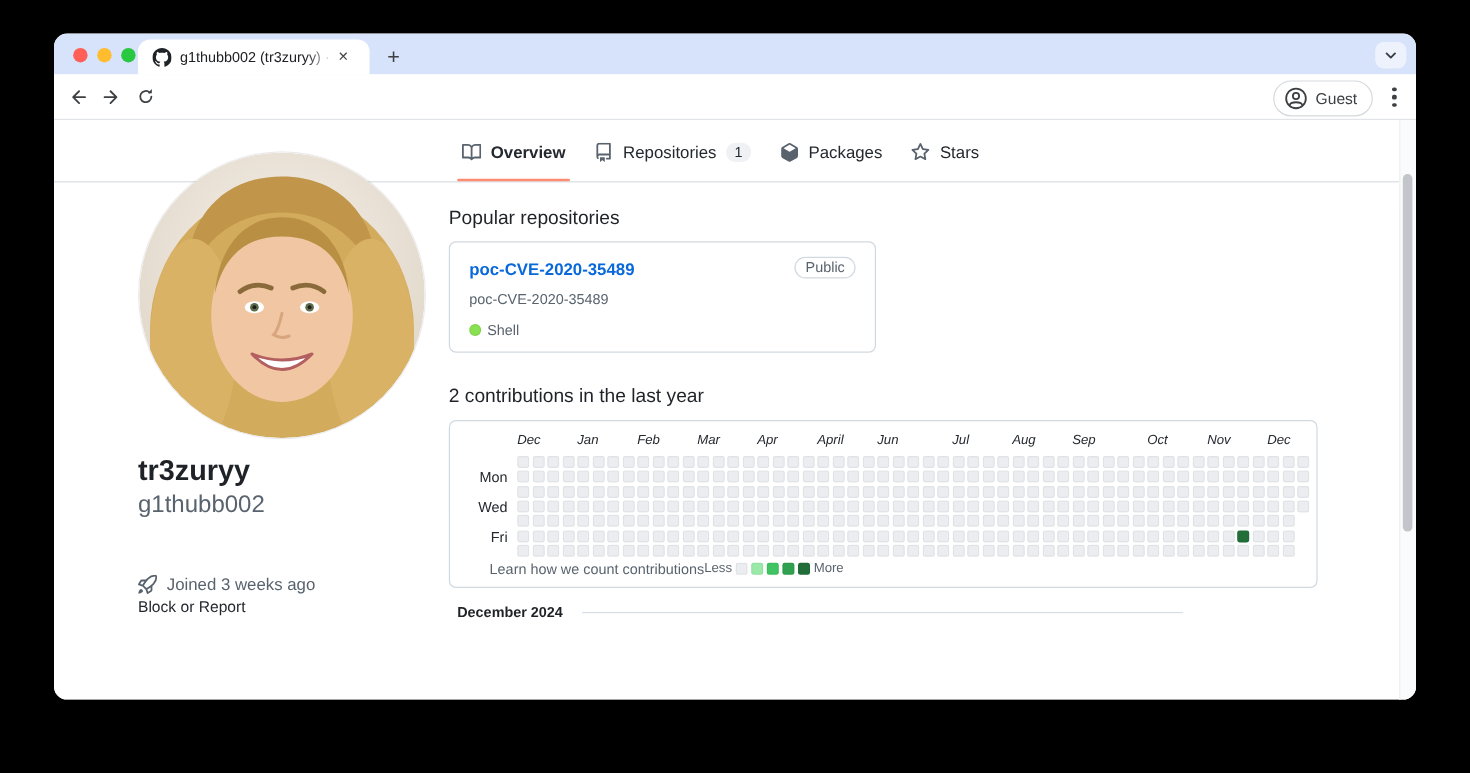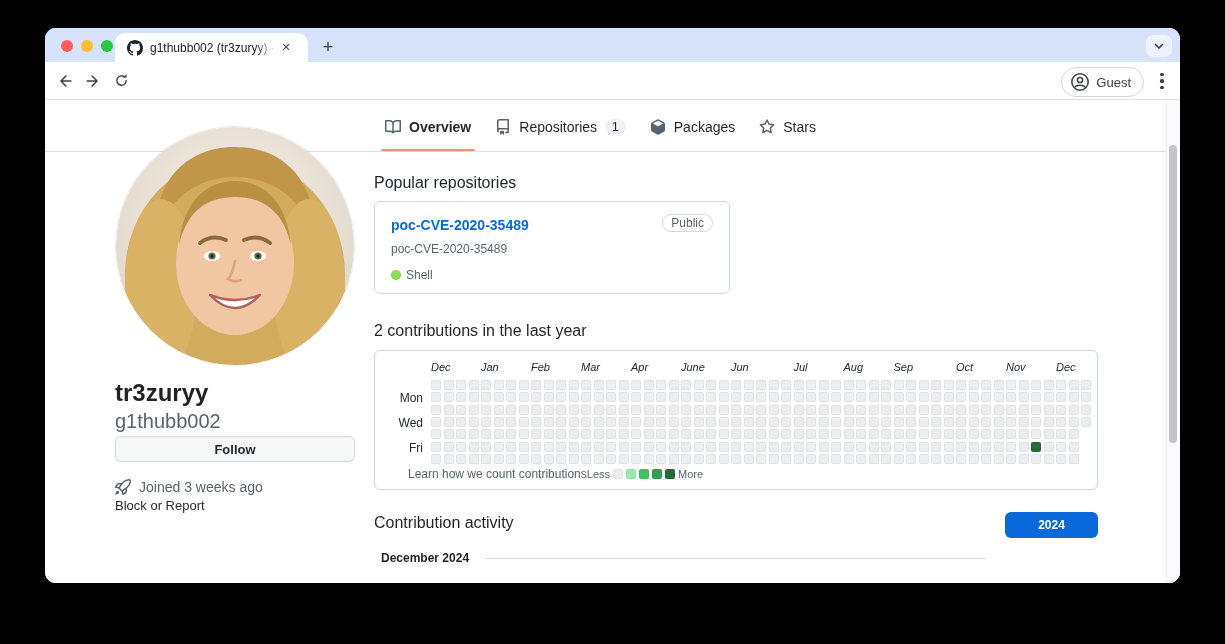--- a/index.html
+++ b/index.html
@@ -210,21 +210,20 @@
             <circle cx="142" cy="129" r="3.6" fill="#5d6b4a"></circle>
           <circle cx="96" cy="129" r="1.6" fill="#1d1d1d"></circle>
             <circle cx="142" cy="129" r="1.6" fill="#1d1d1d"></circle>
           <path d="M119 134q-3 14-7 18 6 4 13 1" stroke="#d8a57e" stroke-width="2.5" fill="none" stroke-linecap="round"></path>
           <path d="M94 168q25 26 50 0-25 10-50 0Z" fill="#fff" stroke="#b35f5f" stroke-width="2.5" stroke-linejoin="round"></path>
         </g>
       </svg>
     </div>
     <div class="pname">tr3zuryy</div>
     <div class="plogin">g1thubb002</div>
-    <div class="follow">Follow</div>
     <div class="joined">
       <svg width="16" height="16" viewBox="0 0 16 16">
           <path d="M14.064 0h.186C15.216 0 16 .784 16 1.75v.186a8.752 8.752 0 0 1-2.564 6.186l-.458.459c-.314.314-.641.616-.979.904v3.207c0 .608-.315 1.172-.833 1.49l-2.774 1.707a.749.749 0 0 1-1.11-.418l-.954-3.102a1.214 1.214 0 0 1-.145-.125L3.754 9.816a1.218 1.218 0 0 1-.124-.145L.528 8.717a.749.749 0 0 1-.418-1.11l1.71-2.774A1.748 1.748 0 0 1 3.31 4h3.204c.288-.338.59-.665.904-.979l.459-.458A8.749 8.749 0 0 1 14.064 0ZM8.938 3.623h-.002l-.458.458c-.76.76-1.437 1.598-2.02 2.5l-1.5 2.317 2.143 2.143 2.317-1.5c.902-.583 1.74-1.26 2.499-2.02l.459-.458a7.25 7.25 0 0 0 2.123-5.127V1.75a.25.25 0 0 0-.25-.25h-.186a7.249 7.249 0 0 0-5.125 2.123ZM3.56 14.56c-.732.732-2.334 1.045-3.005 1.148a.234.234 0 0 1-.201-.064.234.234 0 0 1-.064-.201c.103-.671.416-2.273 1.15-3.003a1.502 1.502 0 1 1 2.12 2.12Zm6.94-3.935c-.088.06-.177.118-.266.175l-2.35 1.521.548 1.783 1.949-1.2a.25.25 0 0 0 .119-.213ZM3.678 8.116 5.2 5.766c.058-.09.117-.178.176-.266H3.309a.25.25 0 0 0-.213.119l-1.2 1.95Z"></path>
         </svg>
       <span>Joined 3 weeks ago</span>
     </div>
     <div class="blockrep">Block or Report</div>
 
     <div class="main">
       <div class="h2 pop-h">Popular repositories</div>
@@ -254,21 +253,21 @@
                 <span class="sq" style="background: rgb(33, 110, 57);"></span>
               </span>
             <span>More</span>
           </span>
         </div>
       <span class="mlabel" style="left: 56px;">Dec</span>
           <span class="mlabel" style="left: 106px;">Jan</span>
           <span class="mlabel" style="left: 156px;">Feb</span>
           <span class="mlabel" style="left: 206px;">Mar</span>
           <span class="mlabel" style="left: 256px;">Apr</span>
-          <span class="mlabel" style="left: 306px;">June</span>
+          <span class="mlabel" style="left: 306px;">April</span>
           <span class="mlabel" style="left: 356px;">Jun</span>
           <span class="mlabel" style="left: 418.5px;">Jul</span>
           <span class="mlabel" style="left: 468.5px;">Aug</span>
           <span class="mlabel" style="left: 518.5px;">Sep</span>
           <span class="mlabel" style="left: 581px;">Oct</span>
           <span class="mlabel" style="left: 631px;">Nov</span>
           <span class="mlabel" style="left: 681px;">Dec</span>
           <span class="dlabel" style="top: 42.3px;">Mon</span>
           <span class="dlabel" style="top: 66.9px;">Wed</span>
           <span class="dlabel" style="top: 91.5px;">Fri</span>
@@ -635,24 +634,20 @@
           <div class="cell" style="left: 693.5px; top: 65.9px; background: rgb(235, 237, 240);"></div>
           <div class="cell" style="left: 693.5px; top: 78.2px; background: rgb(235, 237, 240);"></div>
           <div class="cell" style="left: 693.5px; top: 90.5px; background: rgb(235, 237, 240);"></div>
           <div class="cell" style="left: 693.5px; top: 102.8px; background: rgb(235, 237, 240);"></div>
           <div class="cell" style="left: 706px; top: 29px; background: rgb(235, 237, 240);"></div>
           <div class="cell" style="left: 706px; top: 41.3px; background: rgb(235, 237, 240);"></div>
           <div class="cell" style="left: 706px; top: 53.6px; background: rgb(235, 237, 240);"></div>
           <div class="cell" style="left: 706px; top: 65.9px; background: rgb(235, 237, 240);"></div>
         </div>
 
-      <div class="act-row">
-        <div class="h2">Contribution activity</div>
-        <div class="yearbtn">2024</div>
-      </div>
       <div class="monthrow">
         <span class="mh">December 2024</span>
         <span class="line"></span>
       </div>
     </div>
 
     <div class="sbar" style="position:absolute;right:-13px;">
       <div class="sthumb"></div>
     </div>
   </div>

